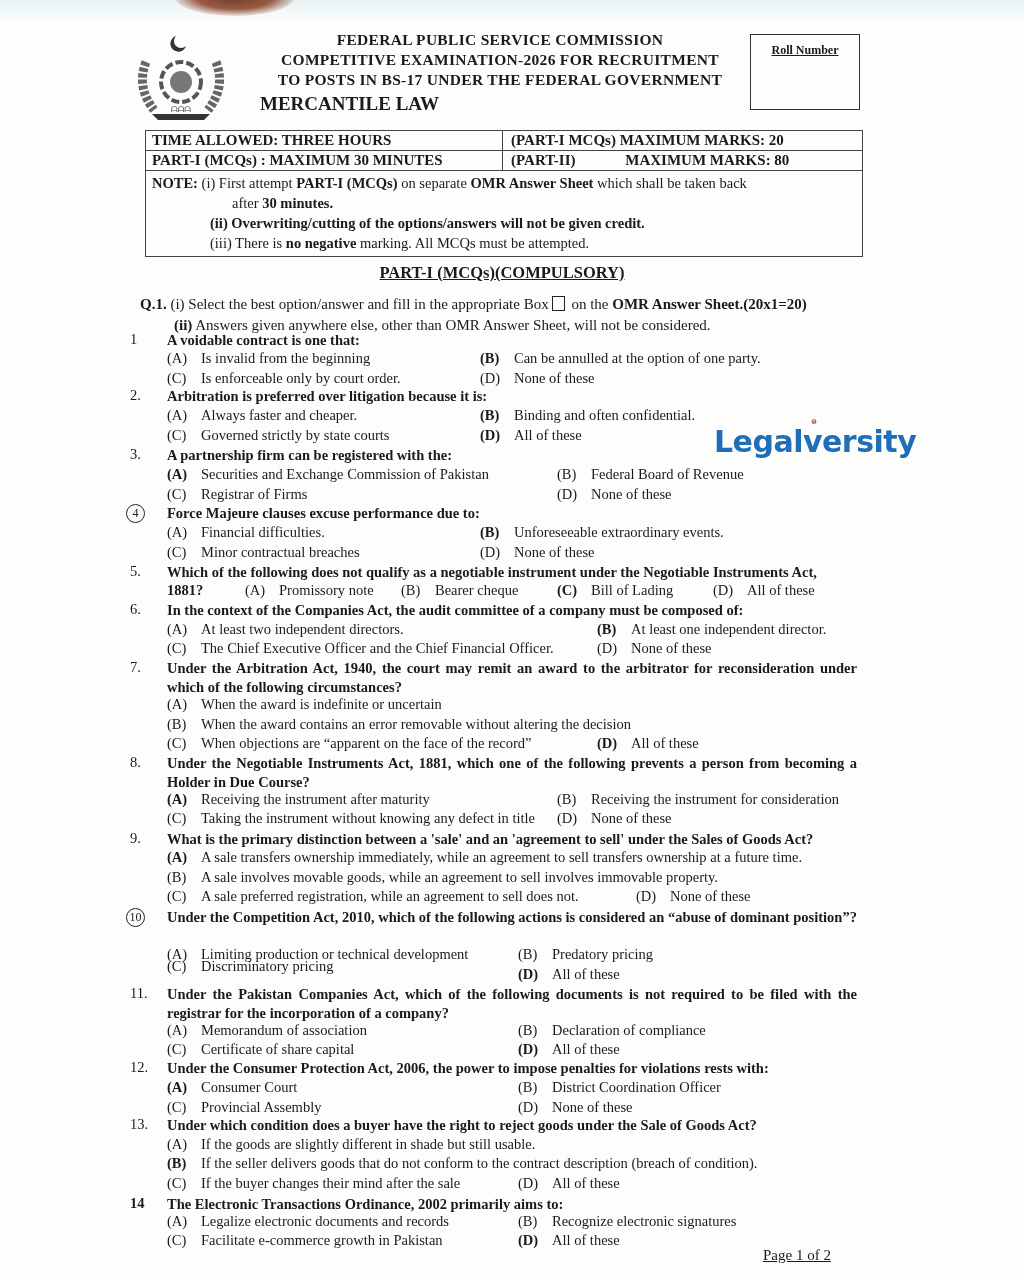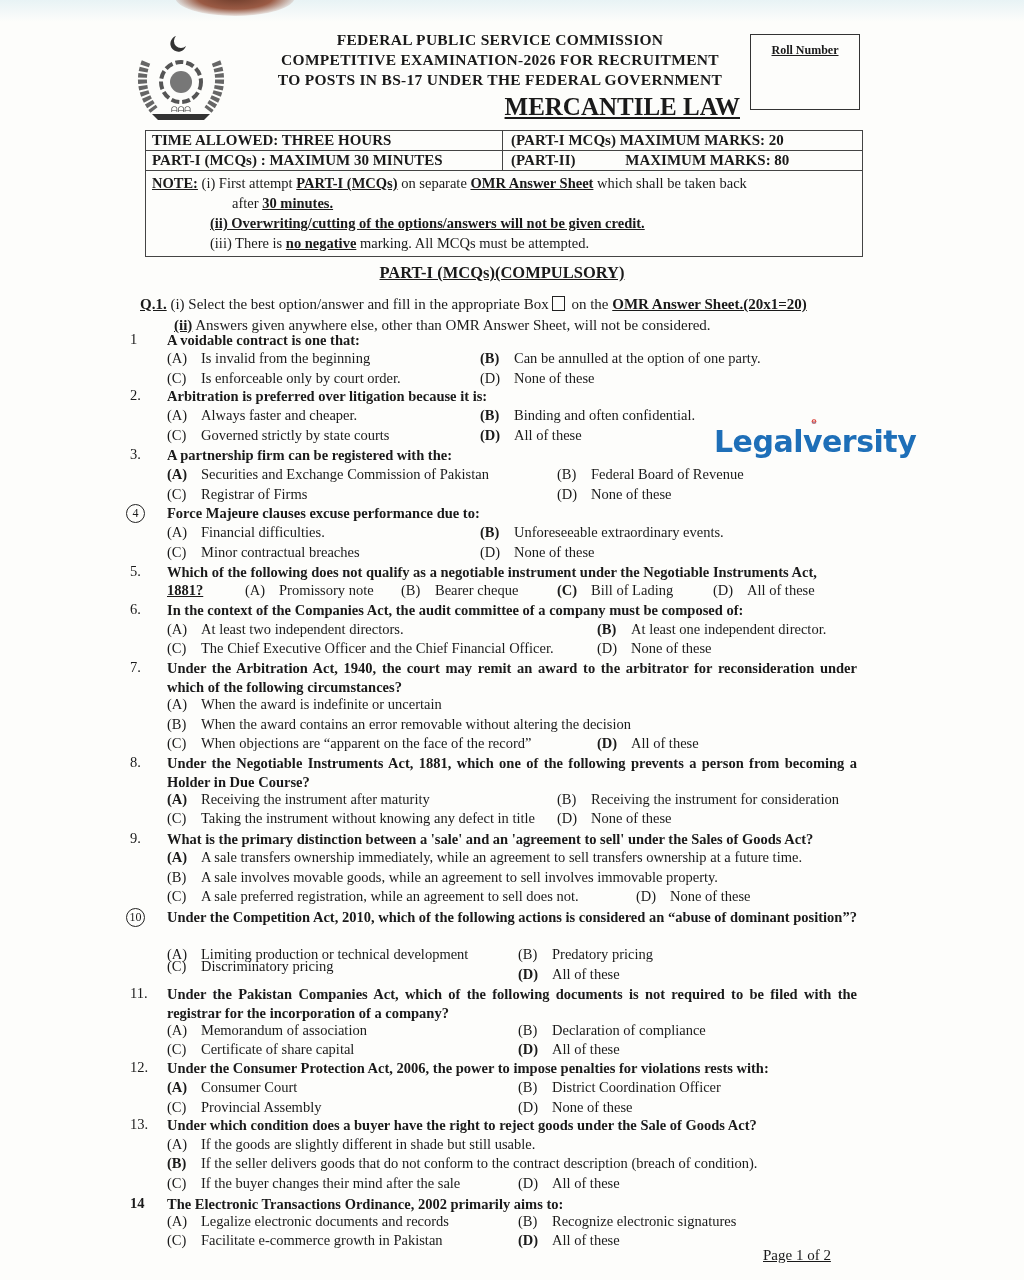--- a/index.html
+++ b/index.html
@@ -19,22 +19,22 @@
     background:radial-gradient(ellipse at center, #6b3b2a 0%, #9a5a44 45%, rgba(200,150,130,0) 75%);
   }
   .seal {
     position:absolute; left:132px; top:32px; width:98px; height:92px;
   }
   .header-lines {
     position:absolute; left:260px; top:30px; width:480px; text-align:center;
     font-weight:bold; font-size:15.5px; line-height:20px; letter-spacing:0.3px;
   }
   .subject {
-    position:absolute; left:260px; top:93px; width:480px; text-align:right;
-    font-size:25px; font-weight:bold; text-decoration:underline;
+    position:absolute; left:260px; top:93px; width:480px; text-align:left;
+    font-size:19px; font-weight:bold; 
   }
   .roll-box {
     position:absolute; left:750px; top:34px; width:110px; height:76px;
     border:1.5px solid #333; box-sizing:border-box; text-align:center;
   }
   .roll-box span {
     display:block; margin-top:8px; font-size:12px; font-weight:bold;
     text-decoration:underline;
   }
   .info-table {
@@ -42,21 +42,21 @@
     border:1.3px solid #444; box-sizing:border-box;
     font-size:15px;
   }
   .info-row { display:flex; border-bottom:1.3px solid #444; height:19px; line-height:19px; }
   .info-row .l { width:357px; padding-left:6px; font-weight:bold; border-right:1.3px solid #444; box-sizing:border-box; }
   .info-row .r { flex:1; padding-left:8px; font-weight:bold; }
   .info-row .r .gap { display:inline-block; width:46px; }
   .note { padding:2px 6px 3px 6px; font-size:14.5px; line-height:20px; }
   .note .indent { padding-left:80px; }
   .note .indent2 { padding-left:58px; }
-  .b { font-weight:bold;text-decoration:underline; }
+  .b { font-weight:bold; }
 
   .part-title {
     position:absolute; left:0; width:1004px; top:263px; text-align:center;
     font-size:16.5px; font-weight:bold; text-decoration:underline;
   }
   .q1 { position:absolute; left:140px; top:294px; width:740px; font-size:15px; line-height:21px; }
   .q1 .l2 { padding-left:34px; }
   .omr-box {
     display:inline-block; width:11px; height:13px; border:1.5px solid #222;
     vertical-align:-2px; margin:0 3px;

